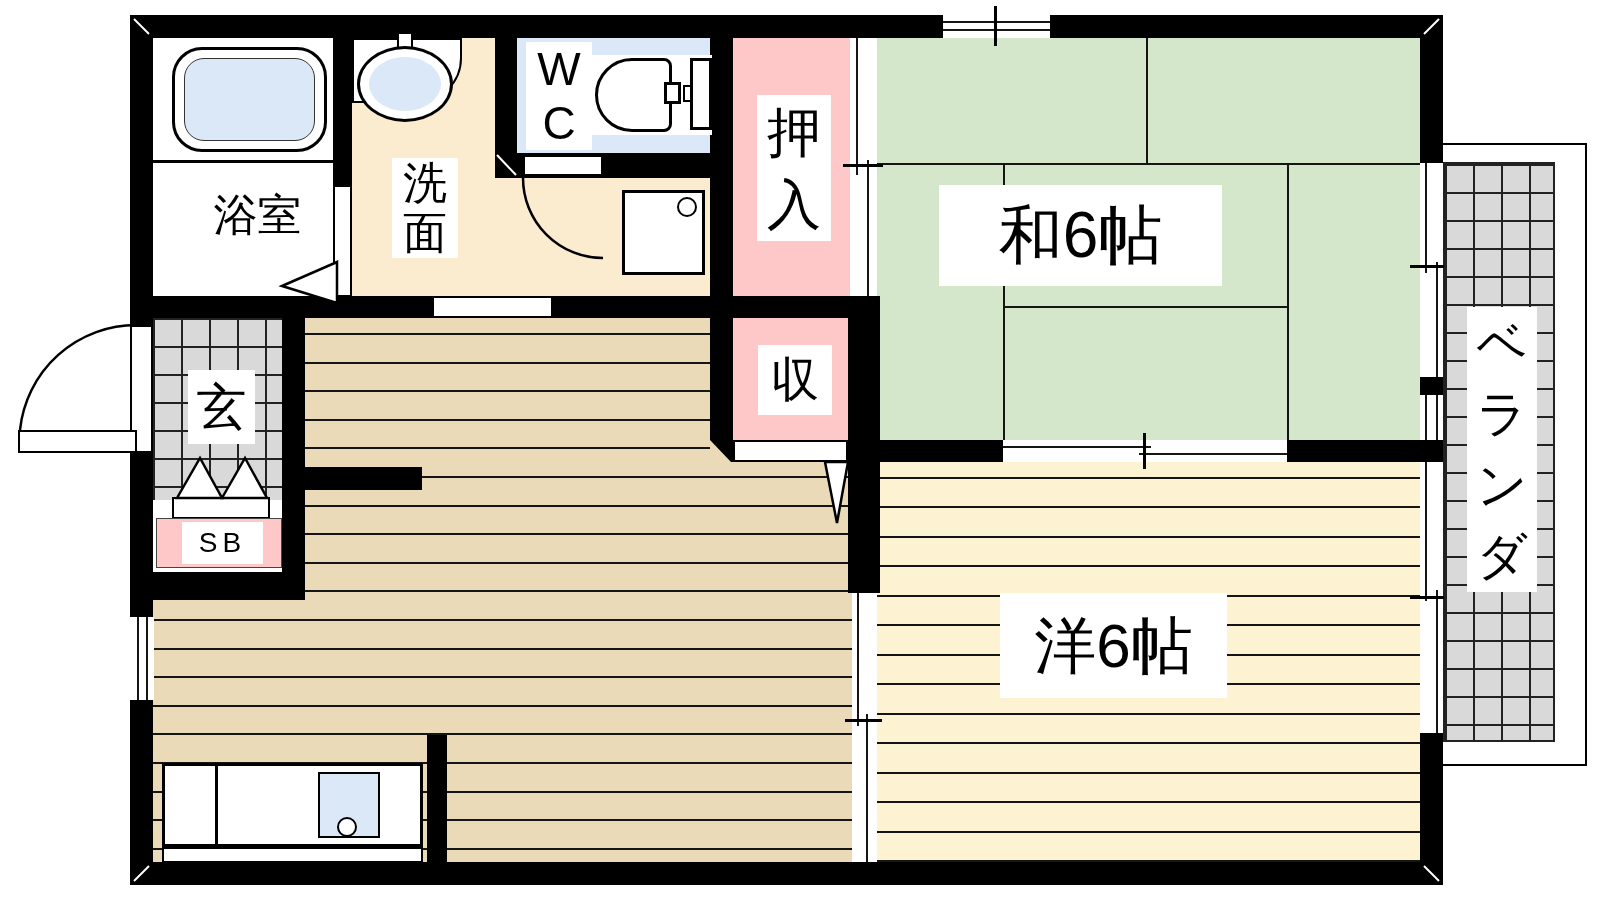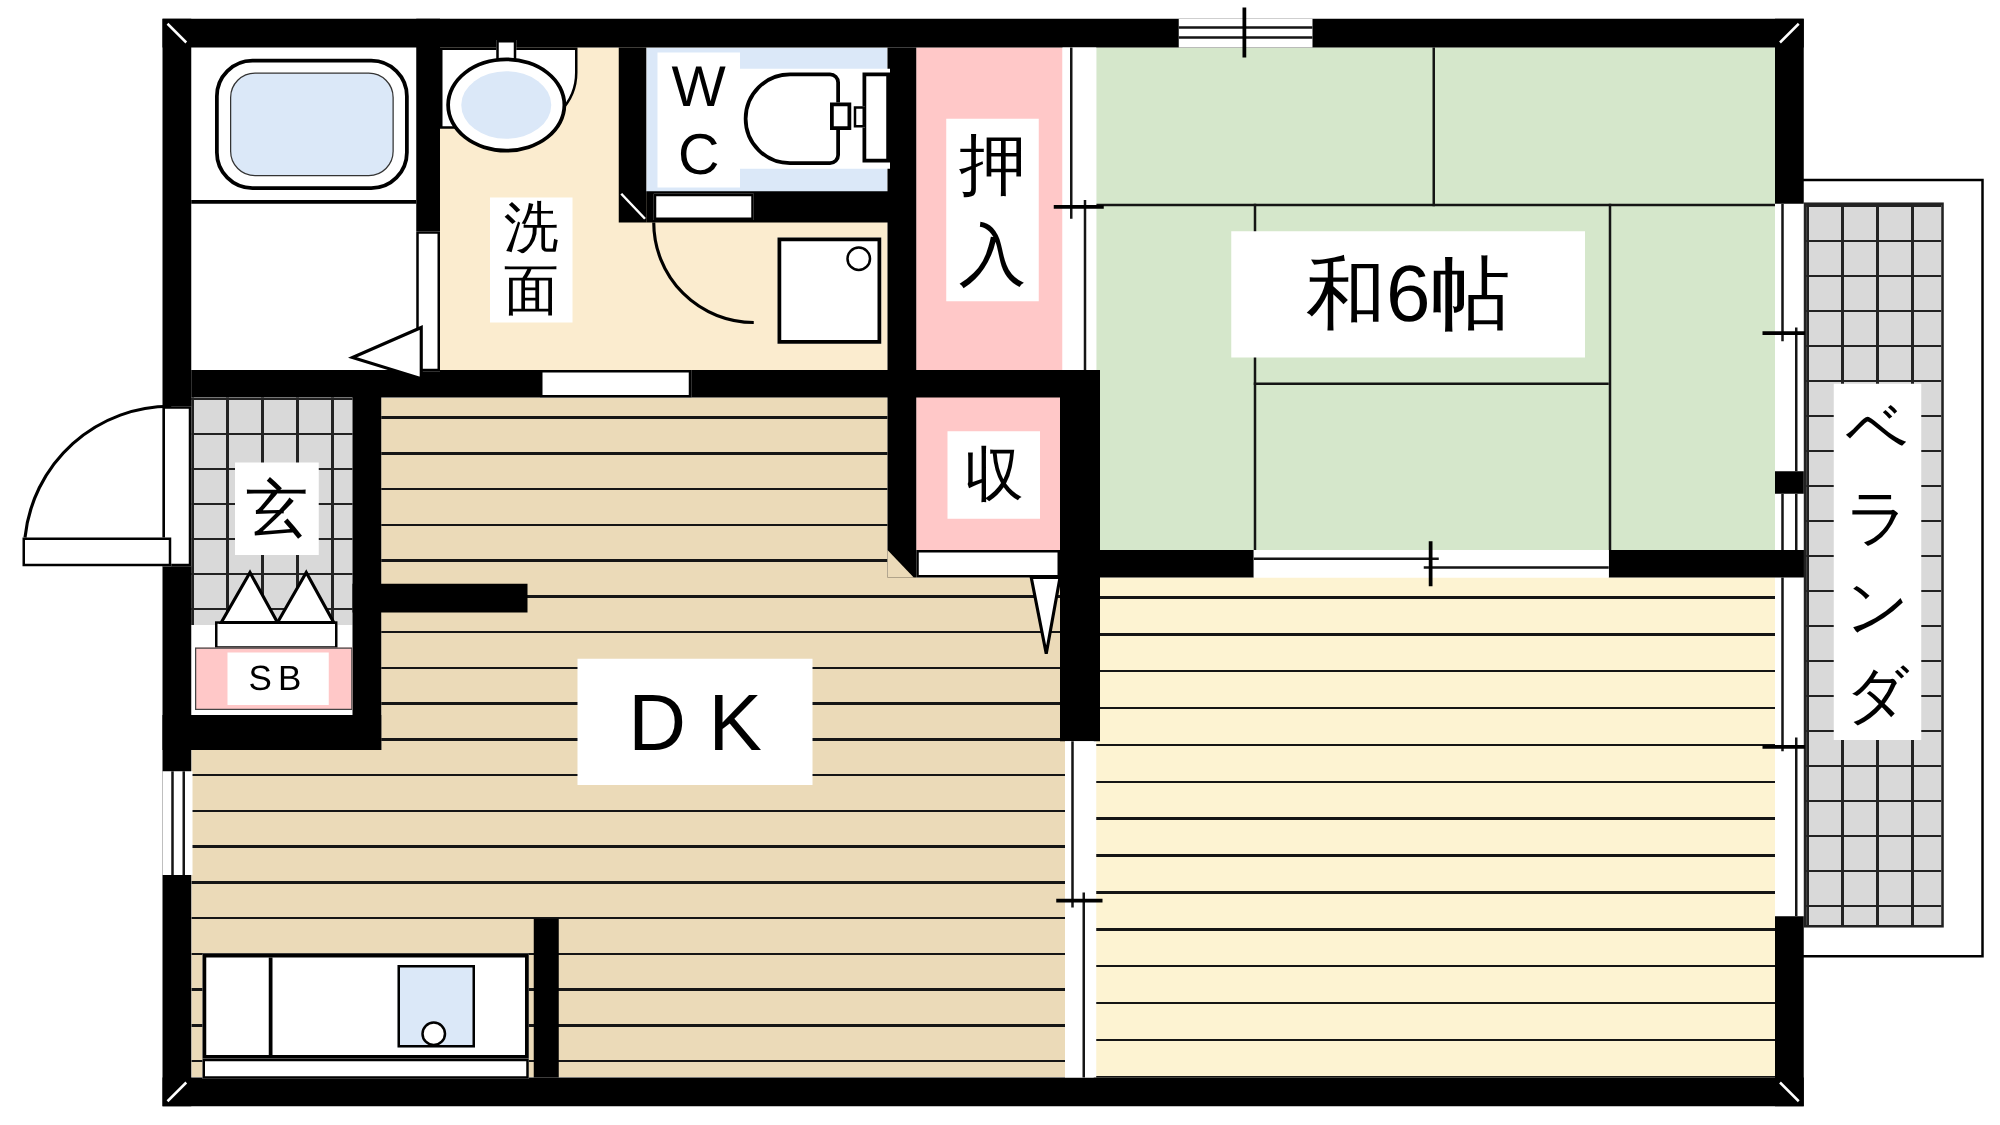--- a/index.html
+++ b/index.html
@@ -144,20 +144,21 @@
     <path d="M 825 462 L 848 462 L 837 523 Z" fill="#fff" stroke="#000" stroke-width="2.5"></path>
     <path d="M 282 286 L 337 262 L 337 303 Z" fill="#fff" stroke="#000" stroke-width="2.5"></path>
     <path d="M 710 440 L 710 462 L 731 462 Z" fill="#ebdab8"></path>
     <line x1="134" y1="19" x2="149" y2="34" stroke="#fff" stroke-width="2"></line>
     <line x1="1439" y1="19" x2="1424" y2="34" stroke="#fff" stroke-width="2"></line>
     <line x1="134" y1="881" x2="149" y2="866" stroke="#fff" stroke-width="2"></line>
     <line x1="1424" y1="866" x2="1439" y2="881" stroke="#fff" stroke-width="2"></line>
     <line x1="497" y1="155" x2="516" y2="175" stroke="#fff" stroke-width="2"></line>
   </svg>
 
+  <div class="a lbl" style="left:193px;top:186px;width:129px;height:58px;font-size:44px;">浴室</div>
 
   <div class="a lbl vstack" style="left:392px;top:158px;width:66px;height:100px;font-size:44px;line-height:50px;">
     <span>洗</span>
     <span>面</span>
   </div>
 
   <div class="a lbl vstack" style="left:526px;top:42px;width:66px;height:108px;font-size:46px;line-height:54px;">
     <span>W</span>
     <span>C</span>
   </div>
@@ -166,24 +167,24 @@
     <span>押</span>
     <span>入</span>
   </div>
 
   <div class="a lbl" style="left:758px;top:345px;width:74px;height:70px;font-size:48px;">収</div>
 
   <div class="a lbl" style="left:188px;top:370px;width:67px;height:74px;font-size:50px;">玄</div>
 
   <div class="a lbl" style="left:182px;top:522px;width:81px;height:42px;font-size:28px;letter-spacing:5px;">SB</div>
 
-  <div class="a lbl" style="left:985px;top:185px;width:283px;height:101px;font-size:64px;">和6帖</div>
+  <div class="a lbl" style="left:939px;top:185px;width:283px;height:101px;font-size:64px;">和6帖</div>
 
-  <div class="a lbl" style="left:462px;top:527px;width:188px;height:101px;font-size:64px;letter-spacing:0.28em;text-indent:0.28em;">DK</div>
 
+  <div class="a lbl" style="left:1000px;top:593px;width:227px;height:105px;font-size:62px;">洋6帖</div>
 
   <div class="a lbl vstack" style="left:1467px;top:307px;width:70px;height:285px;font-size:50px;line-height:71px;">
     <span>ベ</span>
     <span>ラ</span>
     <span>ン</span>
     <span>ダ</span>
   </div>
 
 
 </div>

